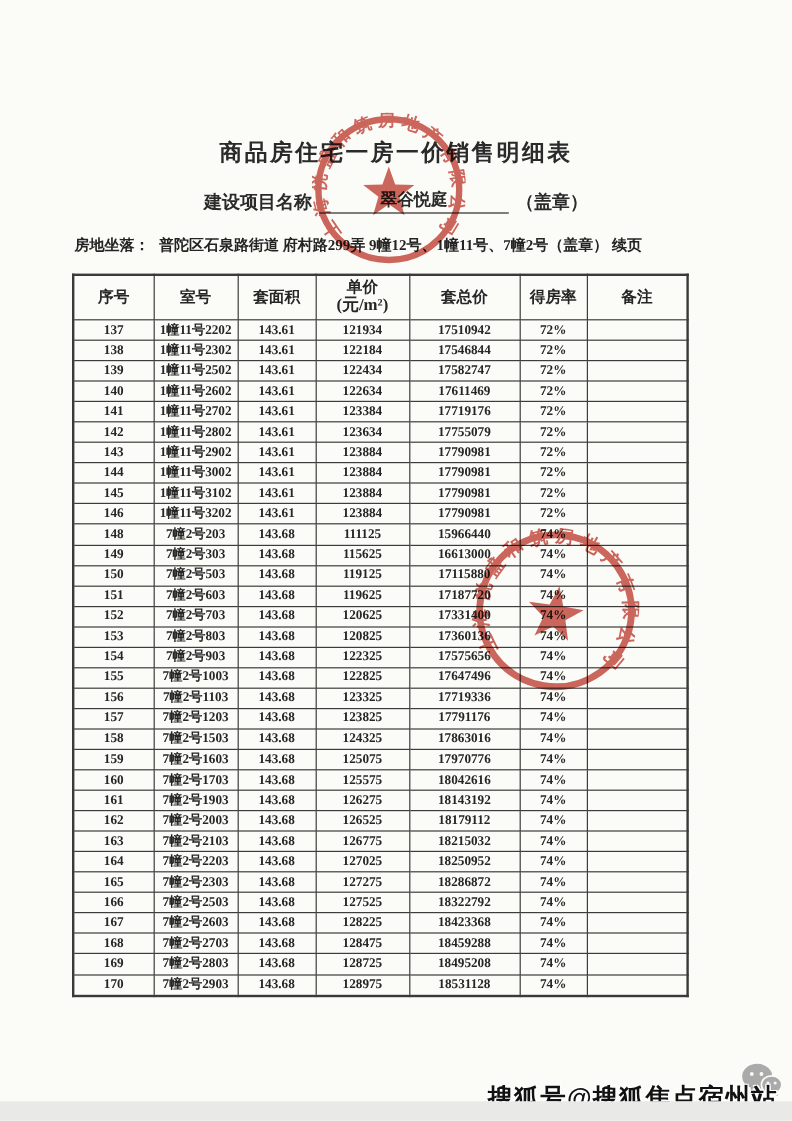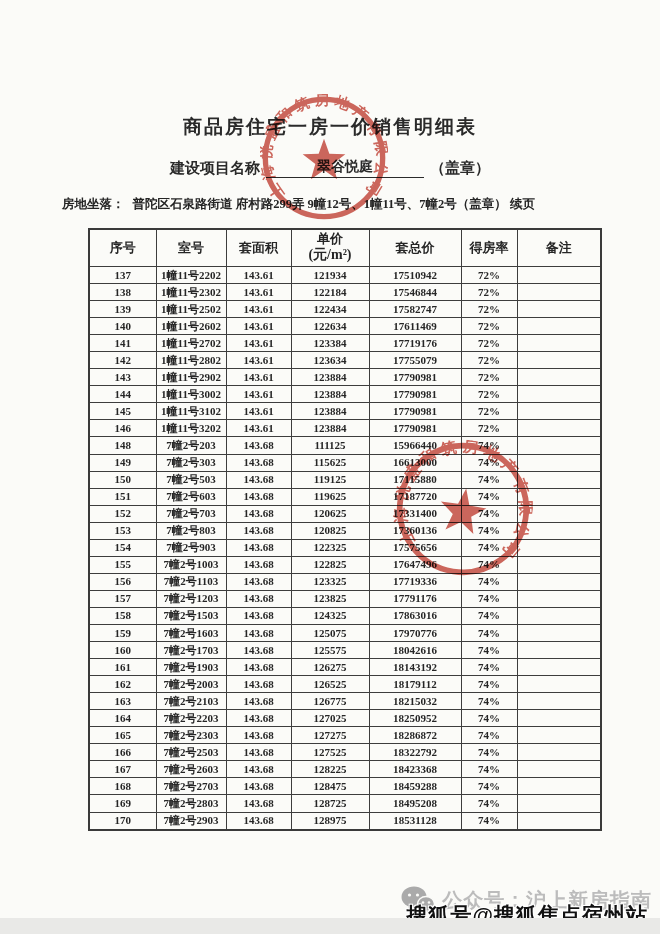--- a/index.html
+++ b/index.html
@@ -29,21 +29,20 @@
     position:absolute;top:196px;left:62px;width:580px;
     font-size:12.5px;font-weight:bold;color:#242424;
     white-space:nowrap;
   }
   .location-line .loc-label{margin-right:8px;}
   
   .price-table{
     position:absolute;top:228px;left:60px;
     border-collapse:collapse;table-layout:fixed;
     background:transparent;
-    margin-left:28px;
   }
   .price-table col.c1{width:67px}
   .price-table col.c2{width:70px}
   .price-table col.c3{width:65px}
   .price-table col.c4{width:78px}
   .price-table col.c5{width:92px}
   .price-table col.c6{width:56px}
   .price-table col.c7{width:84px}
   .price-table th,.price-table td{
     border:1px solid #3d3d3d;text-align:center;vertical-align:middle;
@@ -459,21 +458,20 @@
     <svg width="34" height="28" viewBox="0 0 34 28">
       <ellipse cx="13" cy="11" rx="12.5" ry="10.5" fill="#aaaaaa"></ellipse>
       <path d="M 8 19 L 7 25 L 13 21 Z" fill="#aaaaaa"></path>
       <circle cx="8.5" cy="9" r="1.6" fill="#fbfbf8"></circle>
       <circle cx="16.5" cy="9" r="1.6" fill="#fbfbf8"></circle>
       <ellipse cx="25" cy="18" rx="8.5" ry="7.5" fill="#aaaaaa" stroke="#fbfbf8" stroke-width="1.4"></ellipse>
       <path d="M 29 24 L 30.5 27.5 L 25.5 25.5 Z" fill="#aaaaaa"></path>
       <circle cx="22" cy="16.5" r="1.3" fill="#fbfbf8"></circle>
       <circle cx="28" cy="16.5" r="1.3" fill="#fbfbf8"></circle>
     </svg>
-    <span>公众号 : 沪上新房指南</span>
   </div>
 
   <div class="sohu-line">
     <span>搜狐号@搜狐焦点宿州站</span>
     <span class="sohu-bar"></span>
   </div>
 
 </div>
 
 </body></html>

